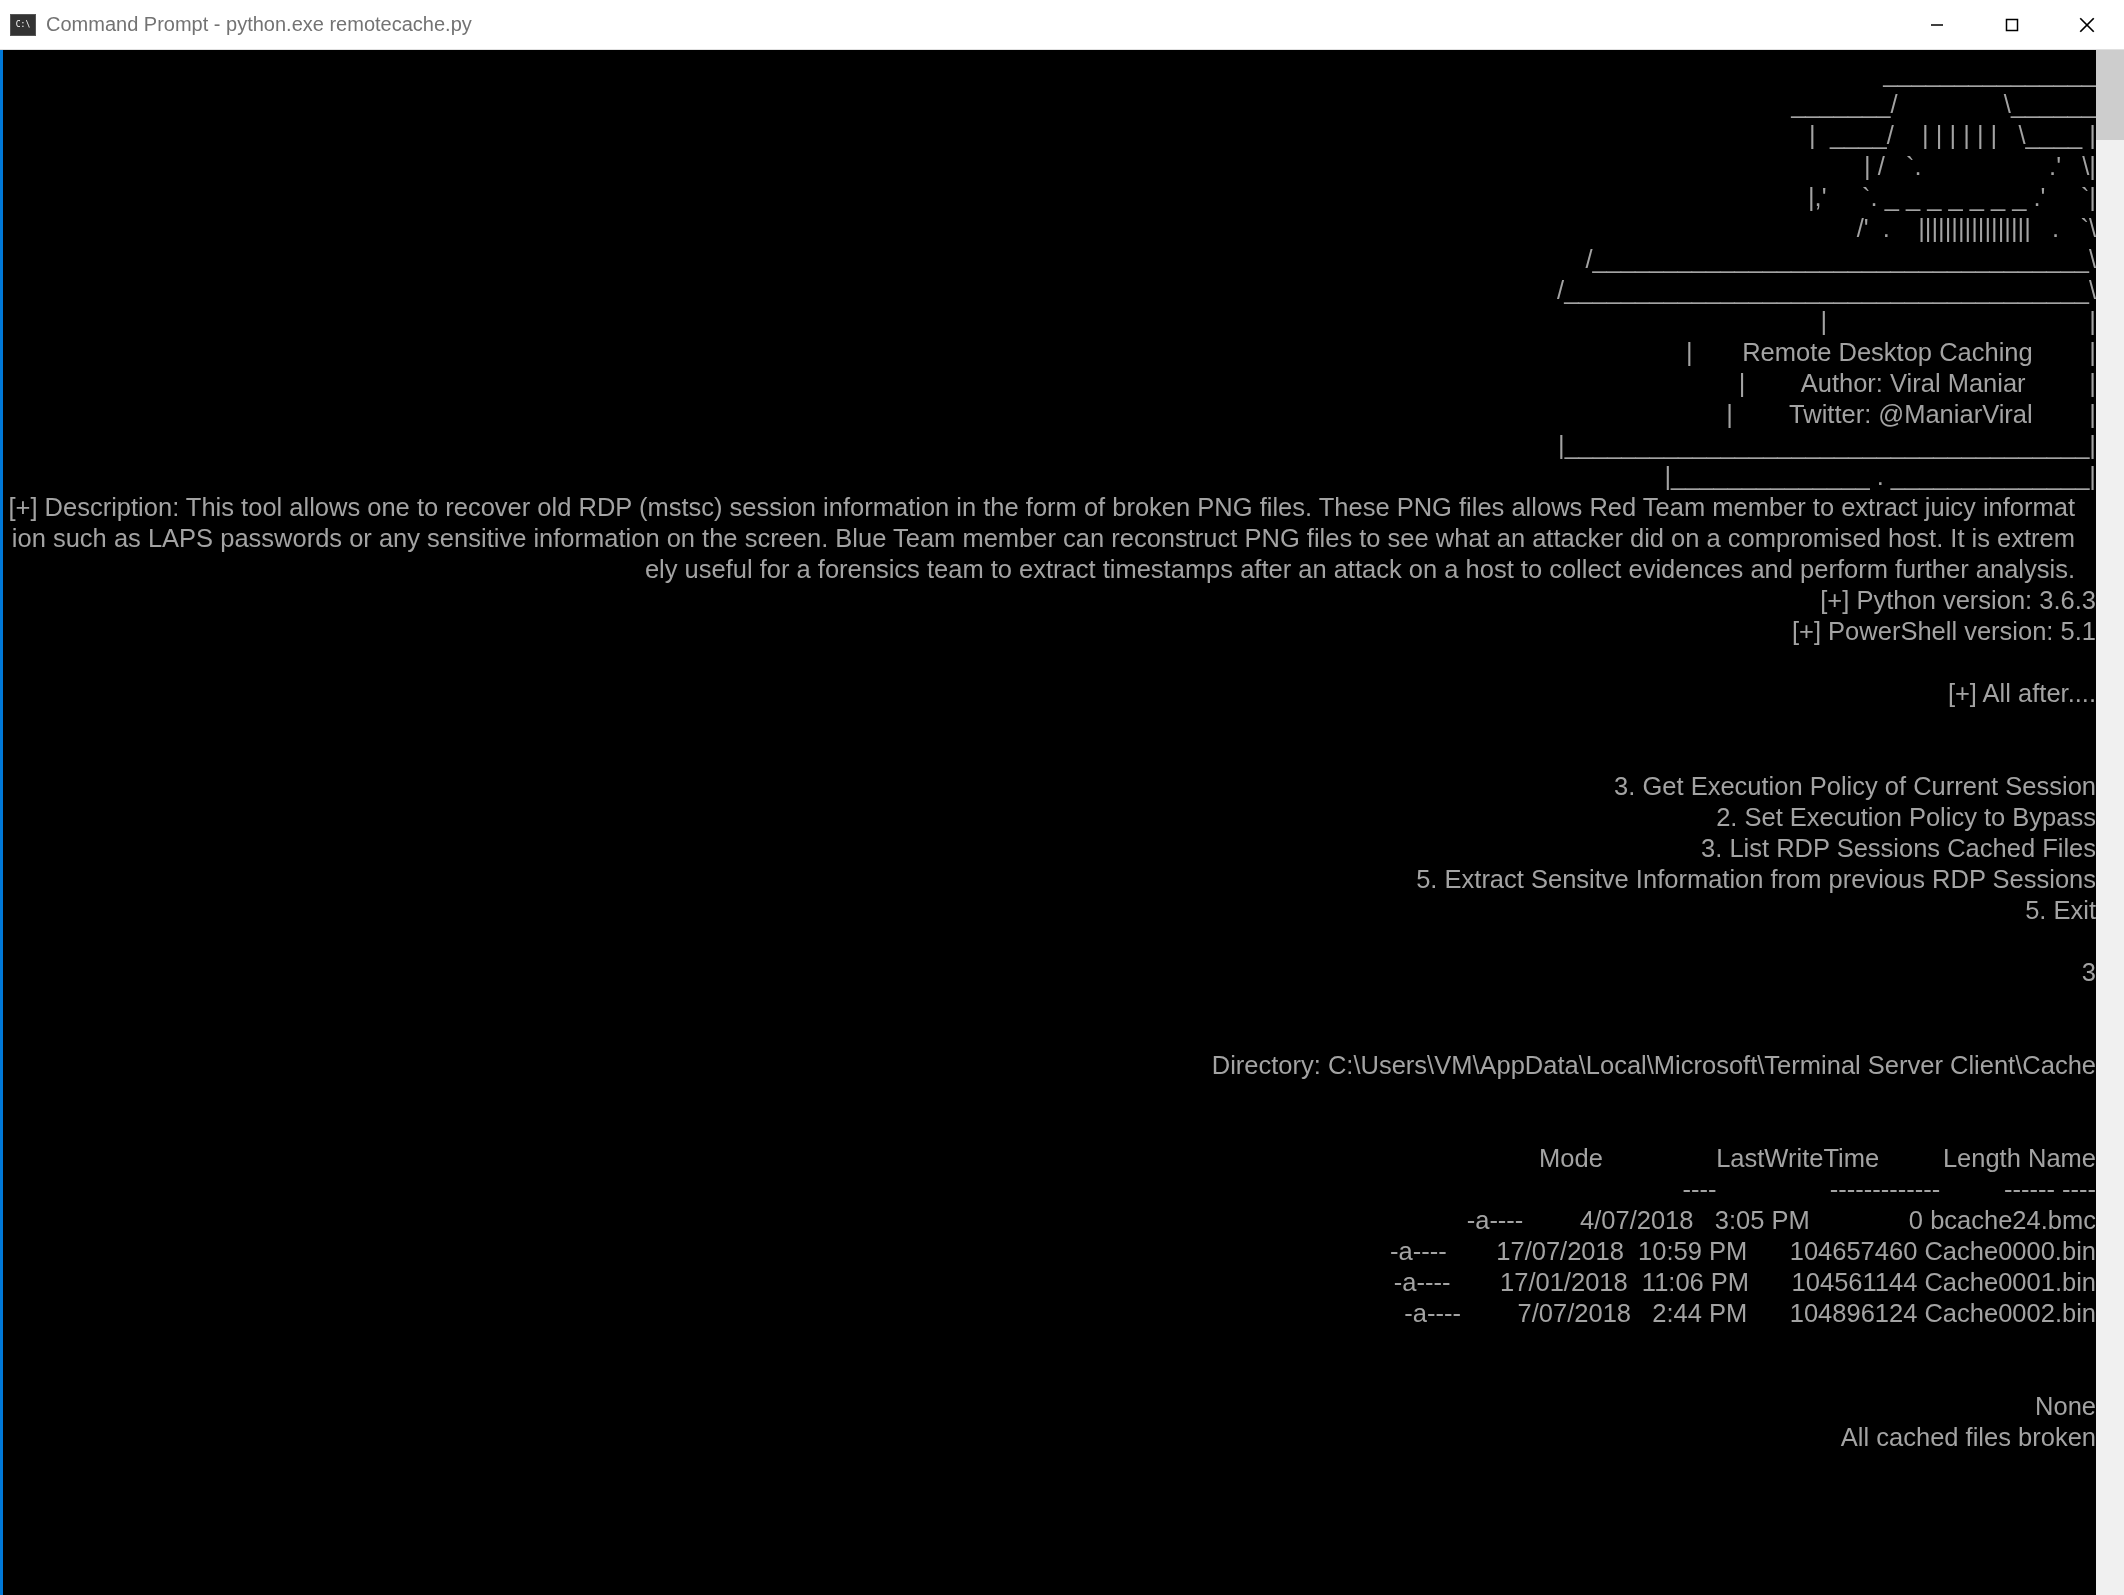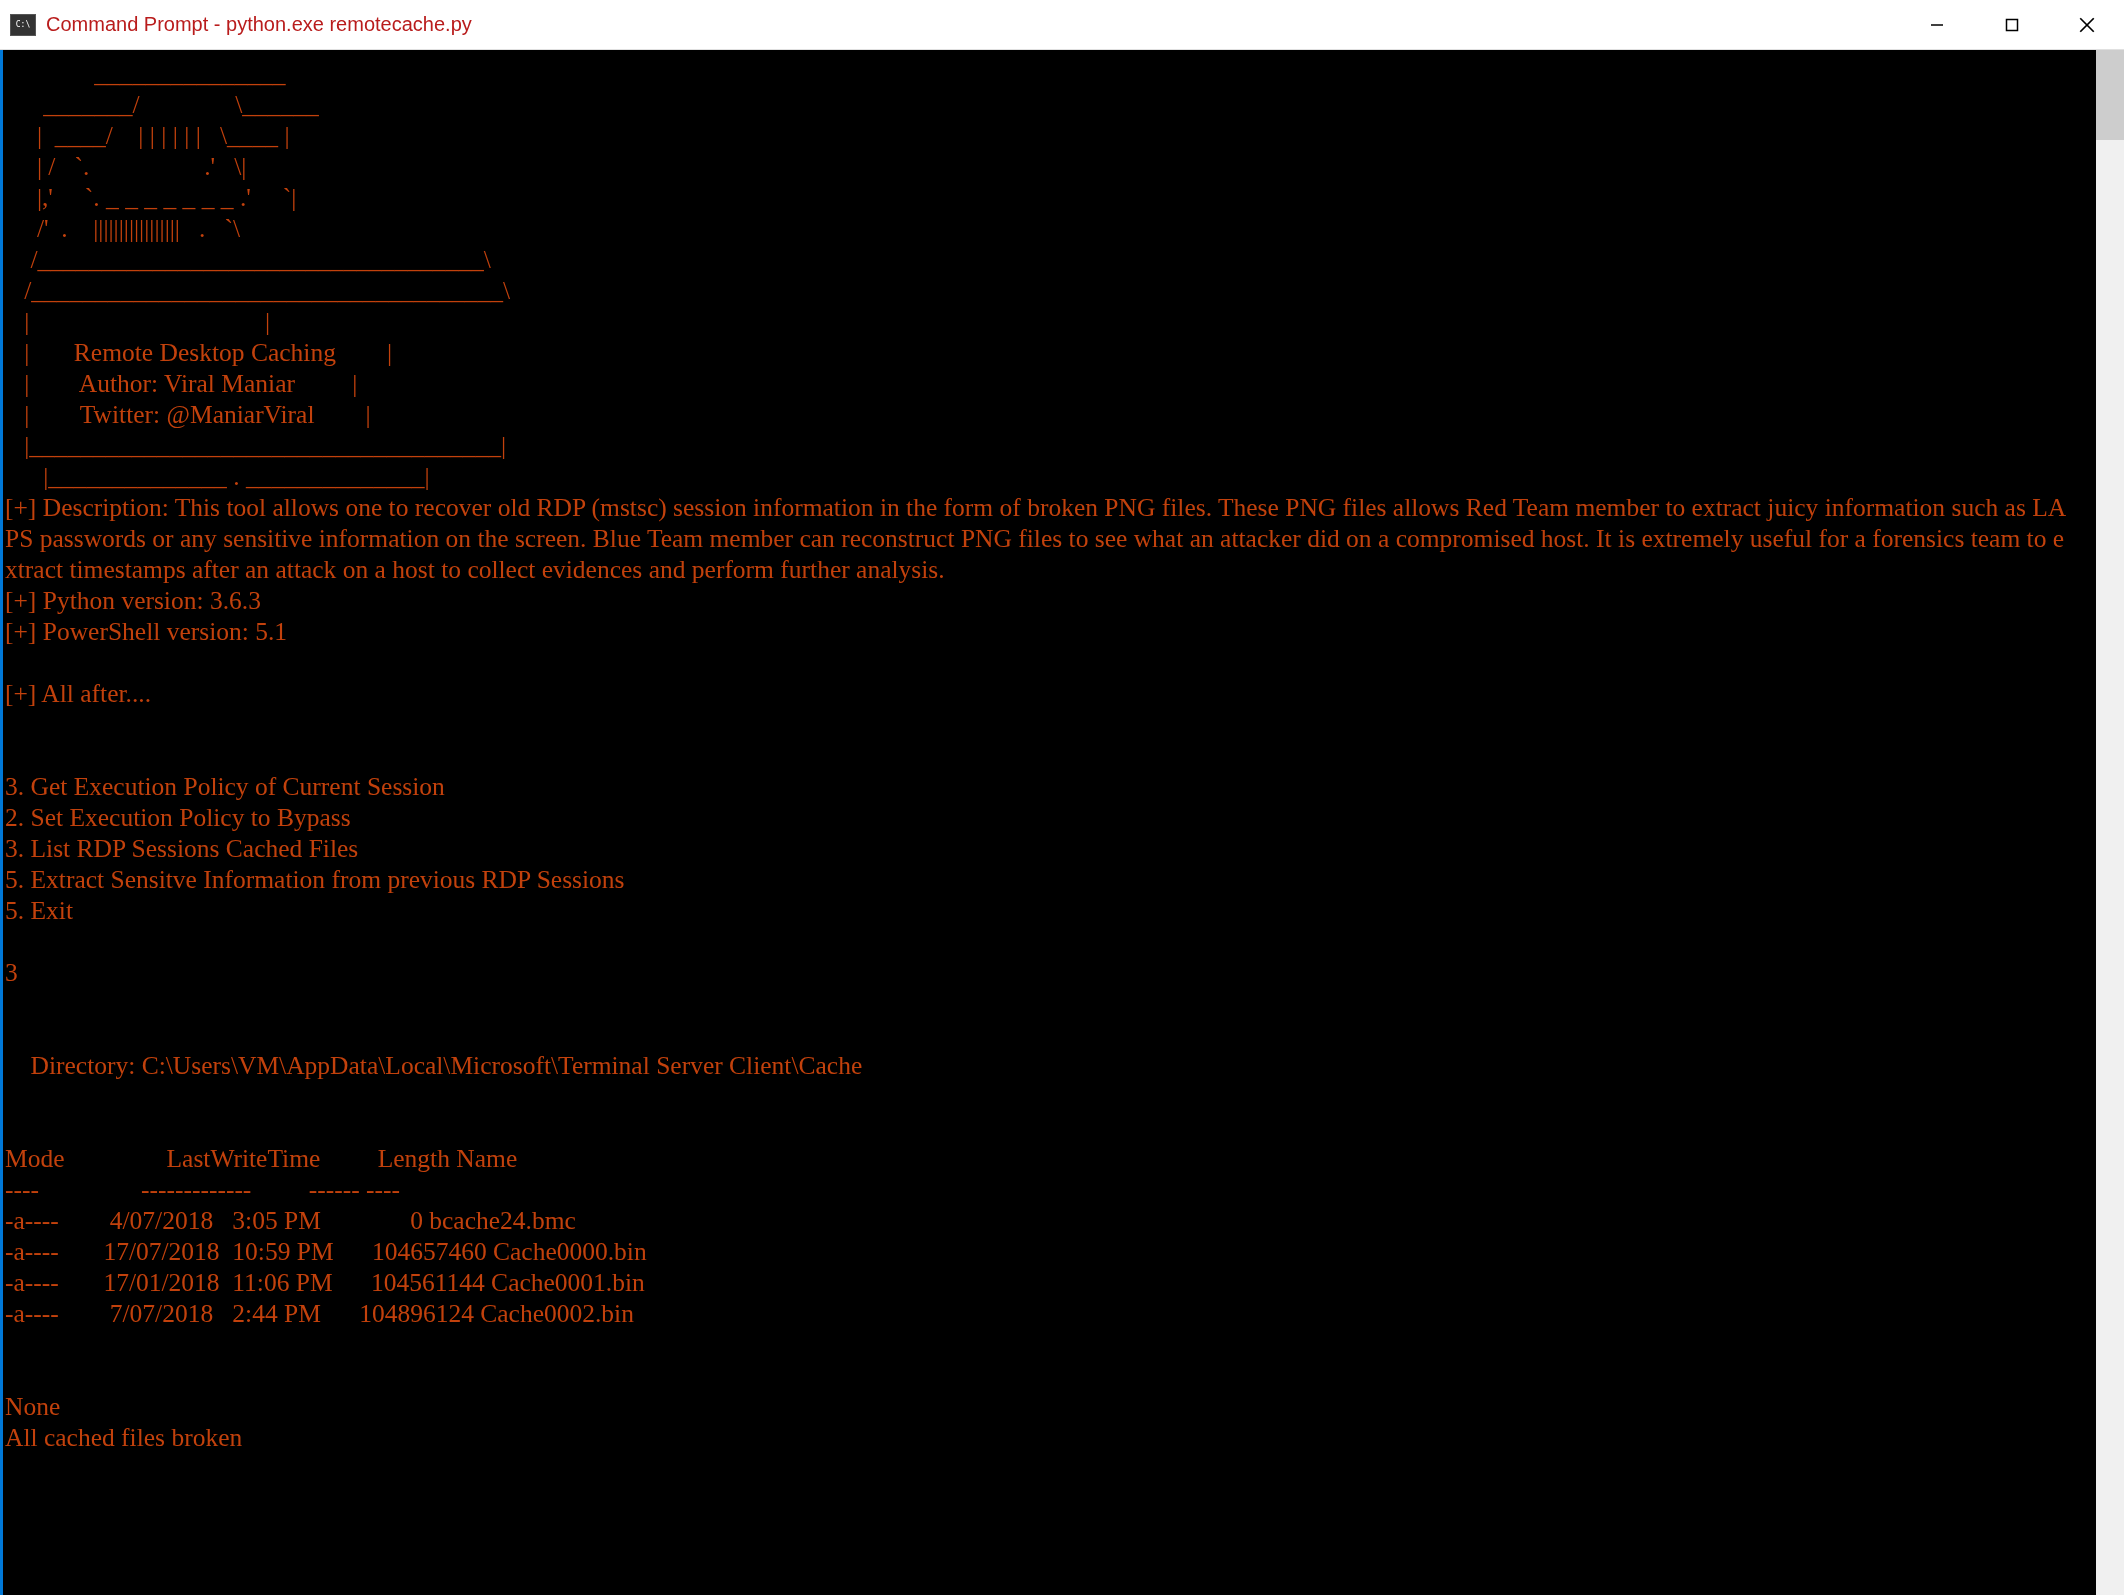--- a/index.html
+++ b/index.html
@@ -31,21 +31,21 @@
       border: 1px solid #555;
       display: flex;
       align-items: center;
       justify-content: center;
       font-size: 8px;
       color: #fff;
       font-family: monospace;
     }
     .titlebar-title {
       font-size: 20px;
-      color: #b91c1c;
+      color: #737373;
       flex: 1;
     }
     .window-controls {
       display: flex;
       height: 100%;
     }
     .window-control {
       width: 75px;
       height: 100%;
       display: flex;
@@ -59,26 +59,27 @@
       position: relative;
       display: flex;
     }
     .console-left-border {
       width: 3px;
       background: #0078d7;
     }
     .console-content {
       flex: 1;
       padding: 8px 0 8px 2px;
-      font-family: Liberation Serif, serif;
+      font-family: Liberation Sans, sans-serif;
       font-size: 25.5px;
       line-height: 31px;
-      color: #c2410c;
+      color: #a3a3a3;
       white-space: pre;
       overflow: hidden;
+      text-align: right;
     }
     .scrollbar {
       width: 28px;
       background: #f0f0f0;
       position: relative;
     }
     .scrollbar-thumb {
       position: absolute;
       top: 0;
       left: 0;

